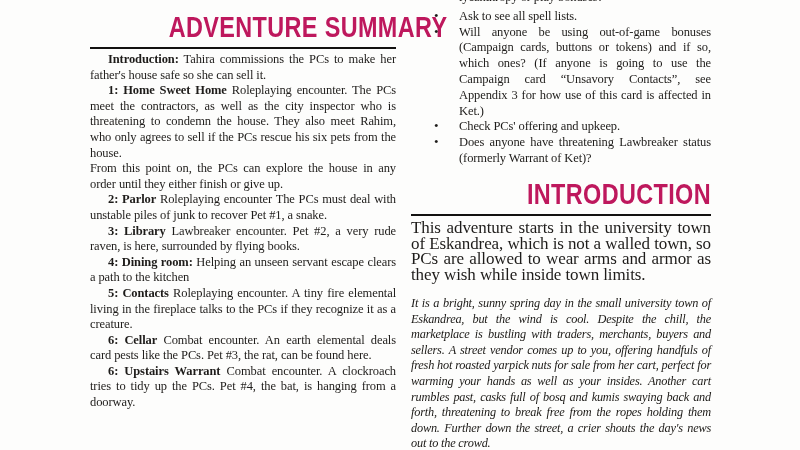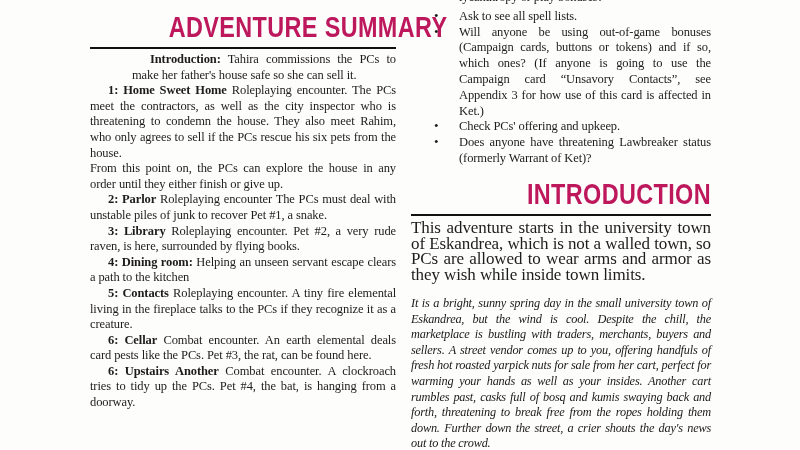--- a/index.html
+++ b/index.html
@@ -25,21 +25,21 @@
   .col-left h1.heading{margin-top:8px;}
   .col-right h1.heading{margin-top:8px;text-decoration:underline;}
 
   p.bp{
     margin:0;text-align:justify;
     font-size:12.5px;line-height:15.6px;letter-spacing:-.1px;
   }
   .col-left p.bp{margin-top:0;}
   p.indent{text-indent:18px;}
   p.gap{margin-top:15px;}
-  .col-left h1.heading + p.bp{margin-top:3px;margin-left:42px;}
+  .col-left h1.heading + p.bp{margin-top:3px;}
   p.bp b{font-weight:700;}
 
   .cutline{
     margin-top:-10px;padding-left:48px;
     font-size:12.5px;line-height:15.8px;letter-spacing:-.1px;
   }
   ul.bullets{
     margin:3px 0 0 0;padding:0;list-style:none;
   }
   ul.bullets li{
@@ -69,29 +69,29 @@
     <h1 class="heading"><span class="heading-inner">ADVENTURE SUMMARY</span></h1>
 
     <p class="bp indent"><b>Introduction:</b><span> Tahira commissions the PCs to make her father's house safe so she can sell it.</span></p>
 
     <p class="bp indent"><b>1: Home Sweet Home</b><span> Roleplaying encounter. The PCs meet the contractors, as well as the city inspector who is threatening to condemn the house.  They also meet Rahim, who only agrees to sell if the PCs rescue his six pets from the house.</span></p>
 
     <p class="bp gap"><span>From this point on, the PCs can explore the house in any order until they either finish or give up.</span></p>
 
     <p class="bp indent gap"><b>2: Parlor</b><span> Roleplaying encounter The PCs must deal with unstable piles of junk to recover Pet #1, a snake.</span></p>
 
-    <p class="bp indent"><b>3: Library</b><span> Roleplaying encounter. Pet #2, a very rude raven, is here, surrounded by flying books.</span></p>
+    <p class="bp indent"><b>3: Library</b><span> Lawbreaker encounter. Pet #2, a very rude raven, is here, surrounded by flying books.</span></p>
 
     <p class="bp indent"><b>4: Dining room:</b><span> Helping an unseen servant escape clears a path to the kitchen</span></p>
 
     <p class="bp indent"><b>5: Contacts</b><span> Roleplaying encounter. A tiny fire elemental living in the fireplace talks to the PCs if they recognize it as a creature.</span></p>
 
     <p class="bp indent"><b>6: Cellar</b><span> Combat encounter. An earth elemental deals card pests like the PCs. Pet #3, the rat, can be found here.</span></p>
 
-    <p class="bp indent"><b>6: Upstairs Another</b><span> Combat encounter. A clockroach tries to tidy up the PCs. Pet #4, the bat, is hanging from a doorway.</span></p>
+    <p class="bp indent"><b>6: Upstairs Warrant</b><span> Combat encounter. A clockroach tries to tidy up the PCs. Pet #4, the bat, is hanging from a doorway.</span></p>
   </div>
 
   <div class="col col-right">
     <div class="cutline">lycanthropy or play bonuses?</div>
 
     <ul class="bullets">
       <li><span class="dot">•</span><span>Ask to see all spell lists.</span></li>
       <li><span class="dot">•</span><span>Will anyone be using out-of-game bonuses (Campaign cards, buttons or tokens) and if so, which ones? (If anyone is going to use the Campaign card “Unsavory Contacts”, see Appendix 3 for how use of this card is affected in Ket.)</span></li>
       <li><span class="dot">•</span><span>Check PCs' offering and upkeep.</span></li>
       <li><span class="dot">•</span><span>Does anyone have threatening Lawbreaker status (formerly Warrant of Ket)?</span></li>

